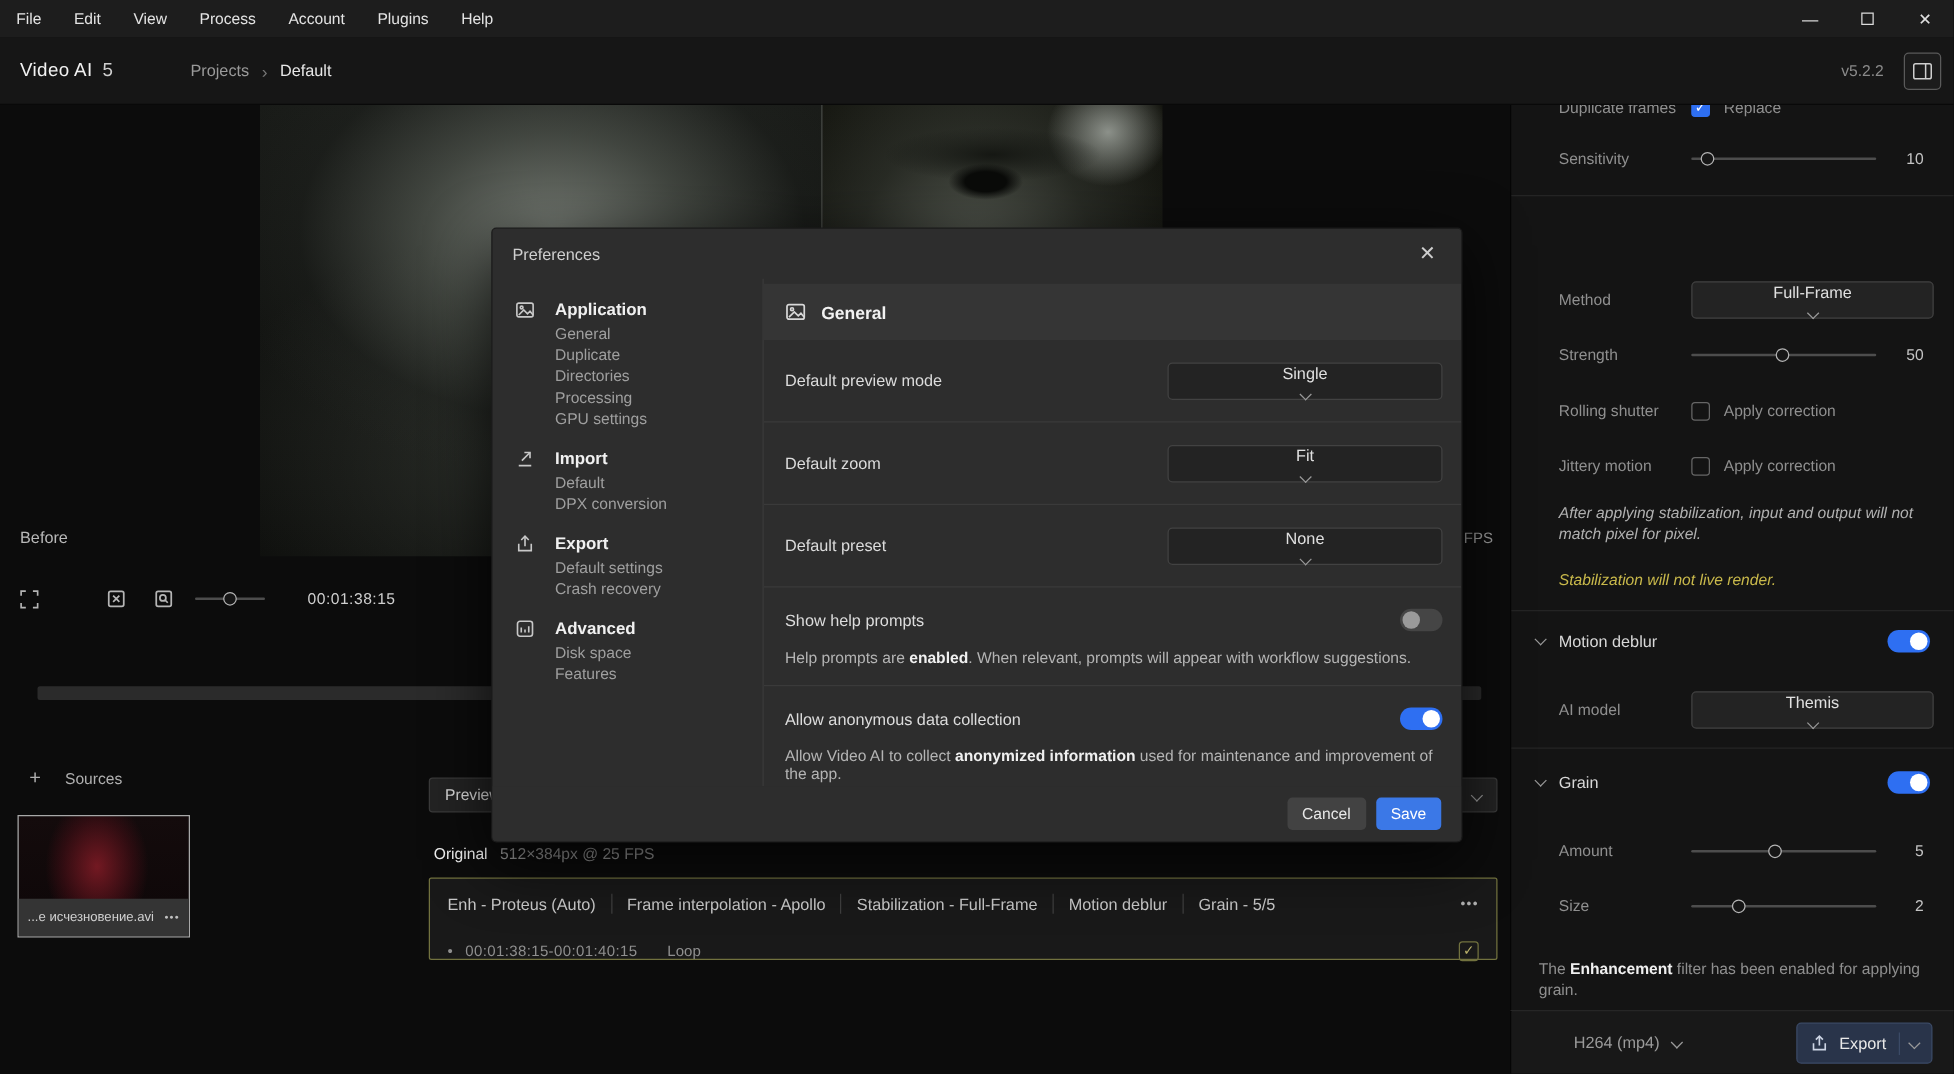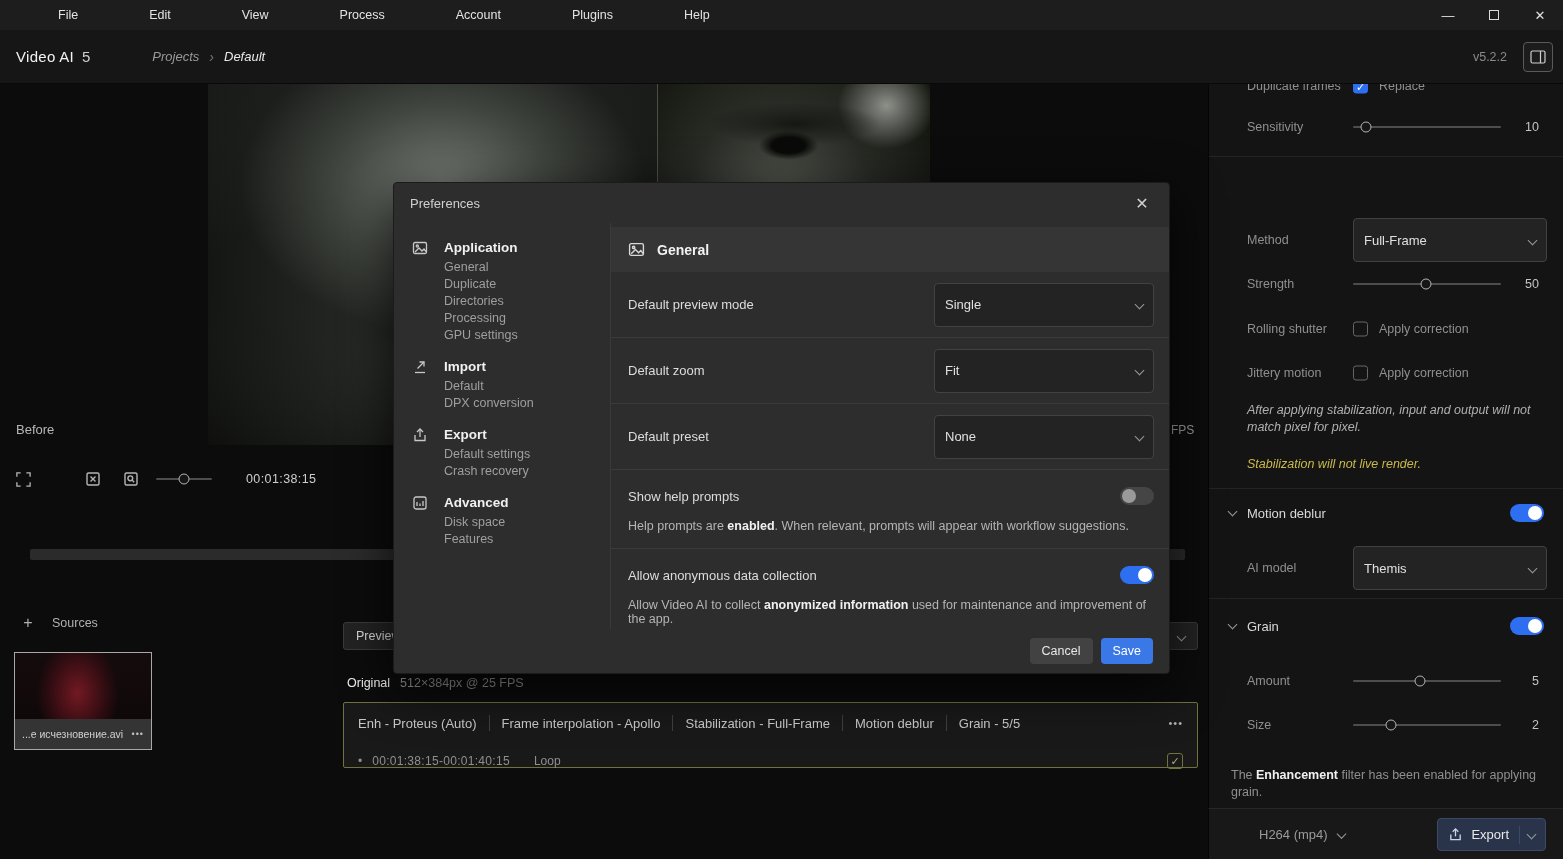--- a/index.html
+++ b/index.html
@@ -2,30 +2,30 @@
 <html><head>
 <meta charset="utf-8">
 <style>
   * { margin:0; padding:0; box-sizing:border-box; }
   html,body { width:1563px; height:859px; }
   body { background:#0c0c0c; font-family:"Liberation Sans", sans-serif; color:#ddd; position:relative; overflow:hidden; }
   b { color:#f0f0f0; }
 
   
   .titlebar { position:absolute; left:0; top:0; right:0; height:30px; background:#1d1d1d; display:flex; align-items:center; z-index:20; }
-  .menu-item { padding:0 13px; height:30px; display:flex; align-items:center; font-size:12.5px; color:#e3e3e3; cursor:default;margin-left:45px; }
+  .menu-item { padding:0 13px; height:30px; display:flex; align-items:center; font-size:12.5px; color:#e3e3e3; cursor:default; }
   .win-controls { margin-left:auto; display:flex; height:30px; }
   .win-btn { width:46px; display:flex; align-items:center; justify-content:center; font-size:13px; color:#e0e0e0; }
   .max-box { width:10px; height:10px; border:1px solid #dcdcdc; }
 
   
   .appbar { position:absolute; left:0; top:30px; right:0; height:54px; background:#161616; display:flex; align-items:center; z-index:20; border-bottom:1px solid #090909; }
   .app-title { font-size:15px; color:#f2f2f2; margin-left:16px; letter-spacing:.3px; }
   .app-ver-badge { font-size:15px; color:#cfcfcf; margin-left:8px; }
-  .breadcrumb { display:flex; align-items:center; gap:10px; margin-left:62px; font-size:13px;font-style:italic; }
+  .breadcrumb { display:flex; align-items:center; gap:10px; margin-left:62px; font-size:13px; }
   .bc-root { color:#9a9a9a; }
   .bc-sep { color:#777; font-size:14px; }
   .bc-cur { color:#e8e8e8; }
   .app-right { margin-left:auto; display:flex; align-items:center; gap:16px; margin-right:10px; }
   .version { font-size:12.5px; color:#8a8a8a; }
   .panel-toggle { width:30px; height:30px; border:1px solid #5a5a5a; border-radius:4px; display:flex; align-items:center; justify-content:center; background:#1c1c1c; }
 
   
   .frame-left { position:absolute; left:208px; top:84px; width:449px; height:361px; z-index:1;
     background:
@@ -101,21 +101,21 @@
 
   
   .export-bar { position:absolute; left:1208px; top:808px; width:355px; height:51px; background:#181818; border-top:1px solid #262626; border-left:1px solid #050505; z-index:5; }
   .format-select { position:absolute; left:50px; top:50%; transform:translateY(-50%); display:flex; gap:10px; align-items:center; color:#9a9a9a; font-size:13px; }
   .export-btn { position:absolute; right:17px; top:9px; height:33px; padding:0 10px; background:#29344a; border:1px solid #3b4a66; border-radius:4px; display:flex; align-items:center; gap:8px; color:#e8e8e8; font-size:13px; }
   .export-btn .vdiv { width:1px; height:18px; background:#3b4a66; margin-left:2px; }
   .export-btn svg { stroke:#ccd4e4; fill:none; stroke-width:1.4; }
 
   
   .chev { display:inline-block; width:7px; height:7px; border-right:1.4px solid #9a9a9a; border-bottom:1.4px solid #9a9a9a; transform:rotate(45deg); }
-  .select { background:#232323; border:1px solid #424242; border-radius:4px; height:44px; display:flex; align-items:center; justify-content:space-between; padding:0 10px; font-size:13px; color:#e0e0e0; }
+  .select { background:#232323; border:1px solid #424242; border-radius:4px; height:30px; display:flex; align-items:center; justify-content:space-between; padding:0 10px; font-size:13px; color:#e0e0e0;flex-direction:column; }
   .toggle { width:34px; height:18px; border-radius:9px; position:relative; }
   .toggle .knob { position:absolute; top:2px; width:14px; height:14px; border-radius:50%; }
   .toggle.on { background:#2e6ff2; }
   .toggle.on .knob { right:2px; background:#fff; }
   .toggle.off { background:#454545; }
   .toggle.off .knob { left:2px; background:#9a9a9a; }
   .checkbox { width:15px; height:15px; border:1px solid #666; border-radius:3px; background:transparent; }
   .checkbox.checked { background:#2e6ff2; border-color:#2e6ff2; color:#fff; font-size:11px; line-height:14px; text-align:center; }
 
   

